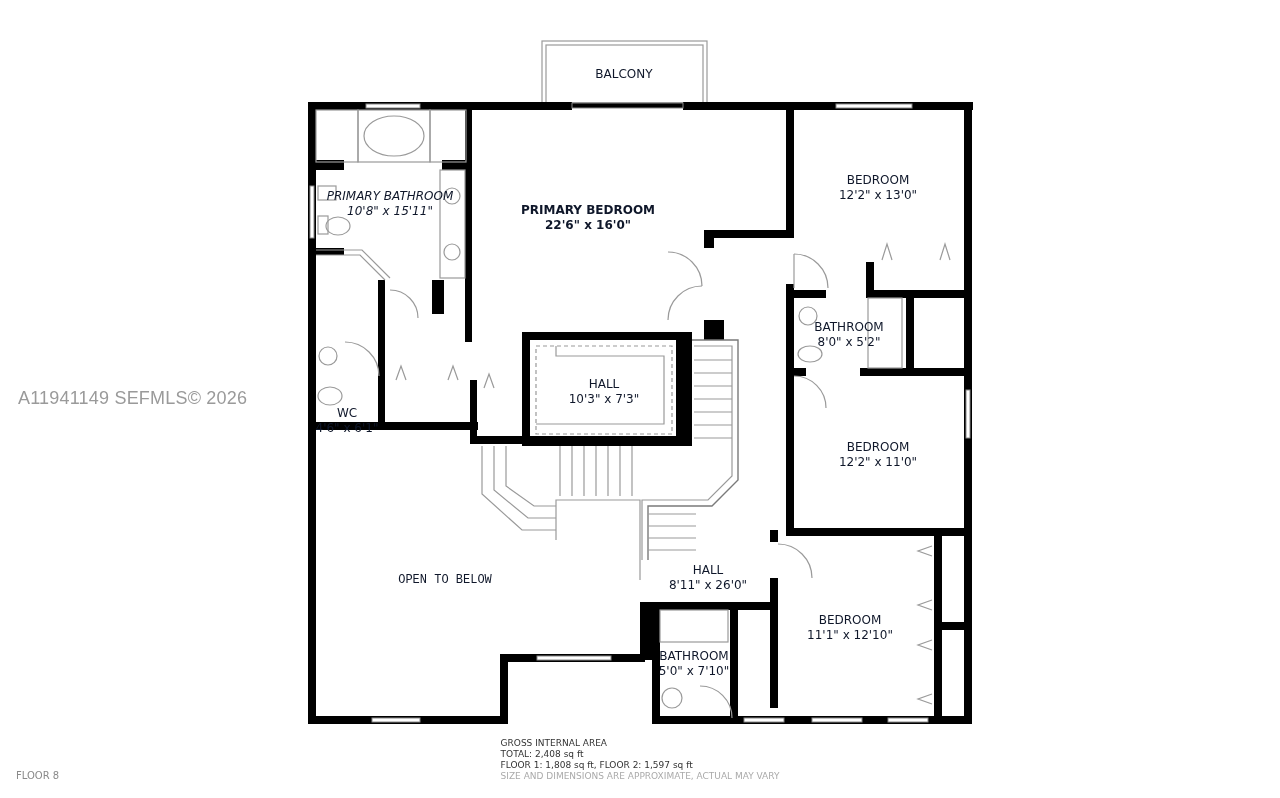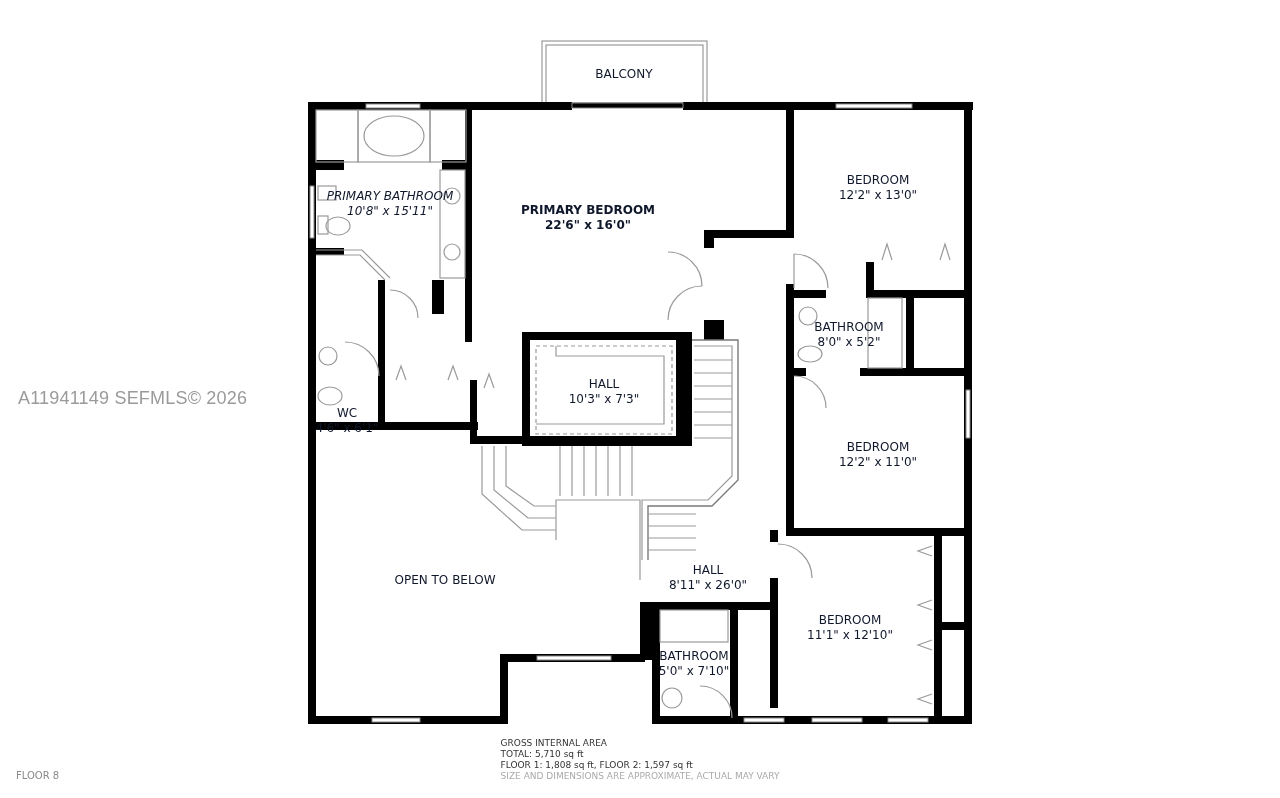--- a/index.html
+++ b/index.html
@@ -212,21 +212,21 @@
 <div class="lbl" style="left:604px;top:377px;">
   <div>HALL</div>
   <div>10'3" x 7'3"</div>
 </div>
 
 <div class="lbl" style="left:878px;top:440px;">
   <div>BEDROOM</div>
   <div>12'2" x 11'0"</div>
 </div>
 
-<div class="lbl" style="left:445px;top:573px;">
+<div class="lbl" style="left:445px;top:573px;font-family:Liberation Mono, monospace;">
   <div>OPEN TO BELOW</div>
 </div>
 
 <div class="lbl" style="left:708px;top:563px;">
   <div>HALL</div>
   <div>8'11" x 26'0"</div>
 </div>
 
 <div class="lbl" style="left:850px;top:613px;">
   <div>BEDROOM</div>
@@ -237,16 +237,16 @@
   <div>BATHROOM</div>
   <div>5'0" x 7'10"</div>
 </div>
 
 <div class="watermark">A11941149  SEFMLS© 2026</div>
 
 <div class="floor-tag">FLOOR 8</div>
 
 <div class="gia">
   <div>GROSS INTERNAL AREA</div>
-  <div>TOTAL: 5,710 sq ft</div>
+  <div>TOTAL: 2,408 sq ft</div>
   <div>FLOOR 1: 1,808 sq ft, FLOOR 2: 1,597 sq ft</div>
   <div class="disc">SIZE AND DIMENSIONS ARE APPROXIMATE, ACTUAL MAY VARY</div>
 </div>
 
 </body></html>

